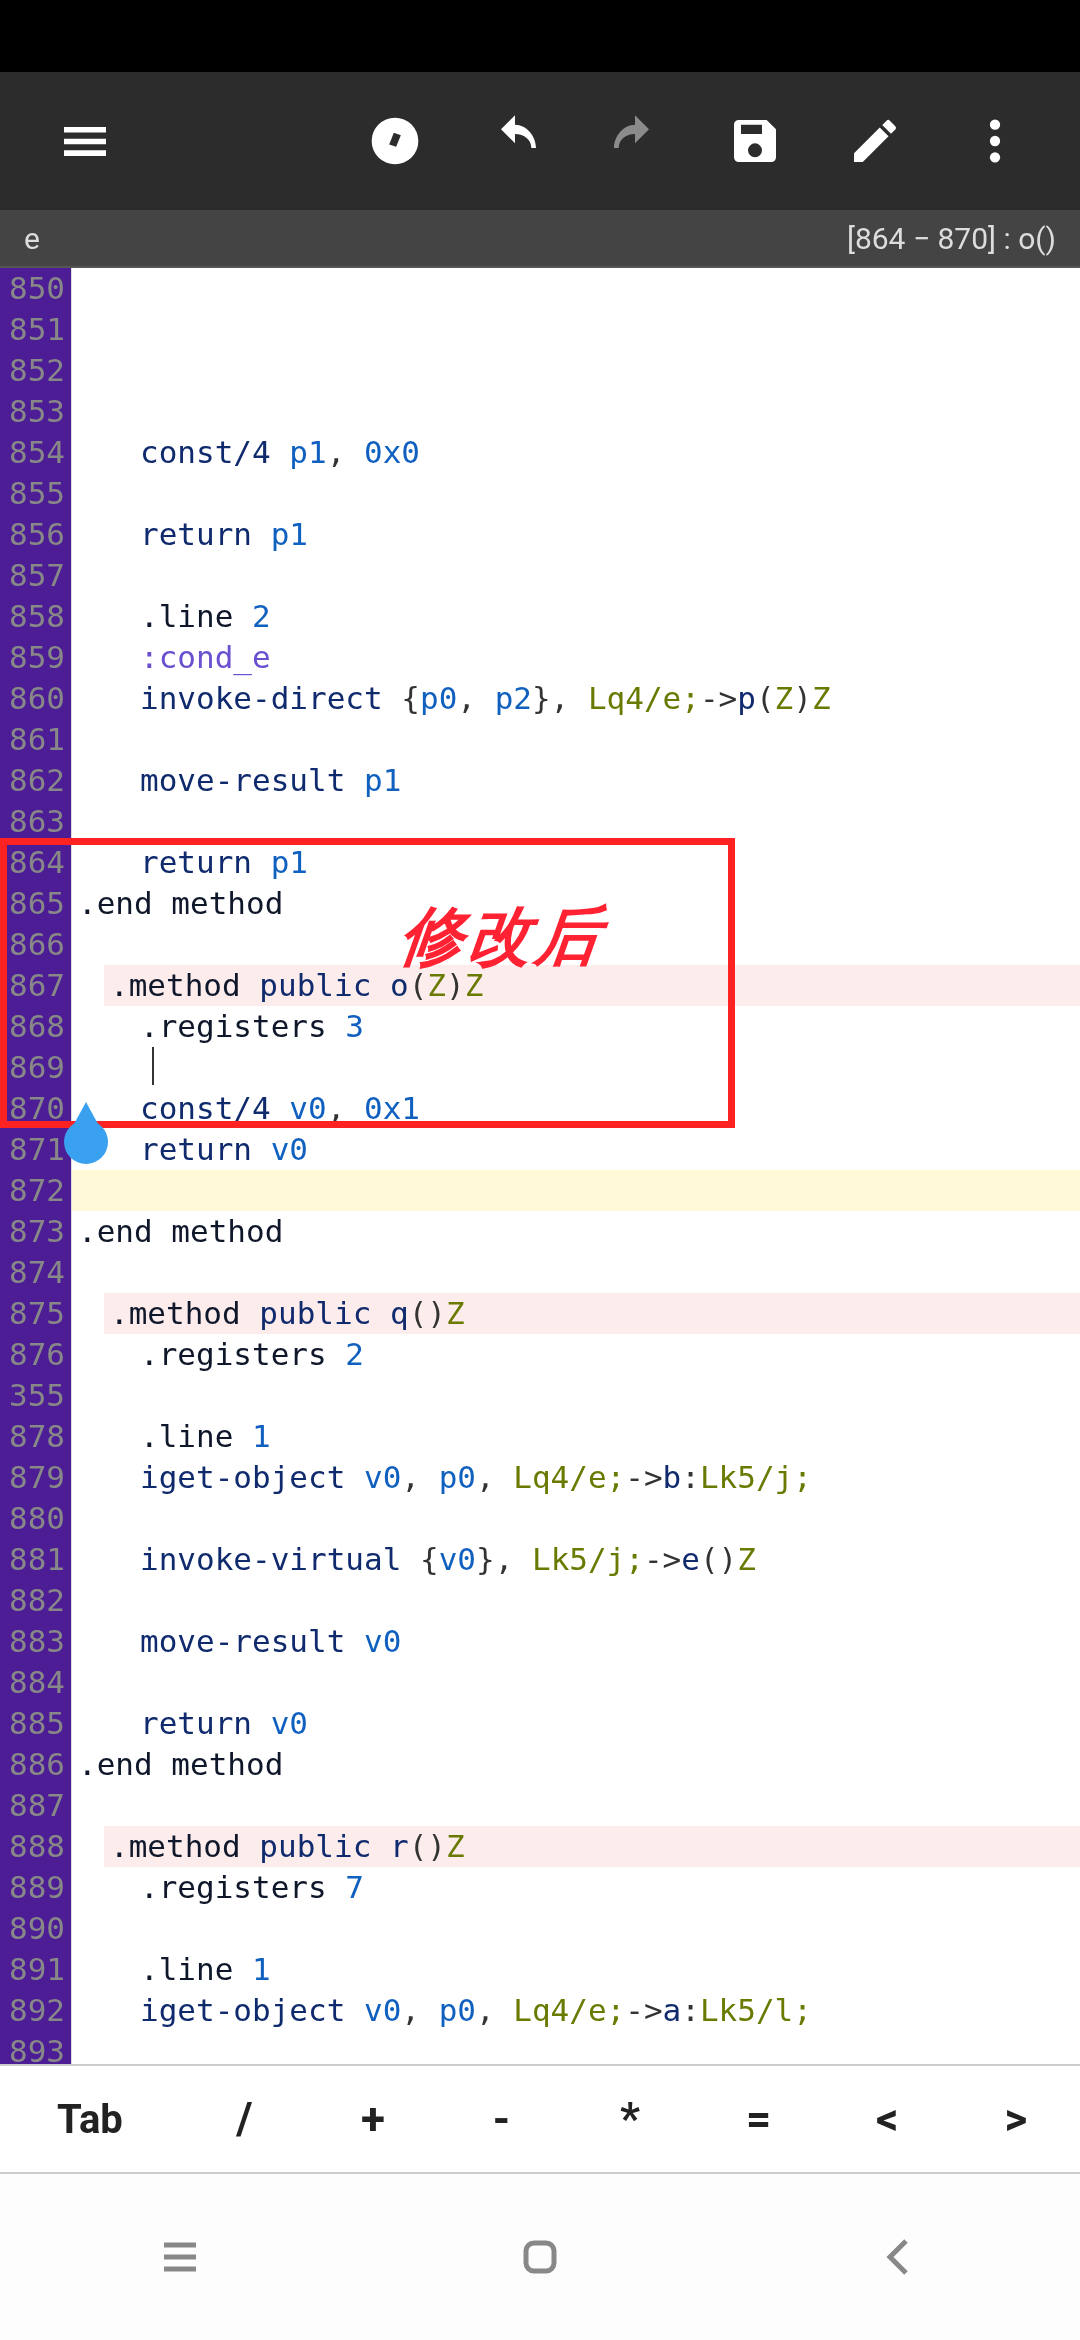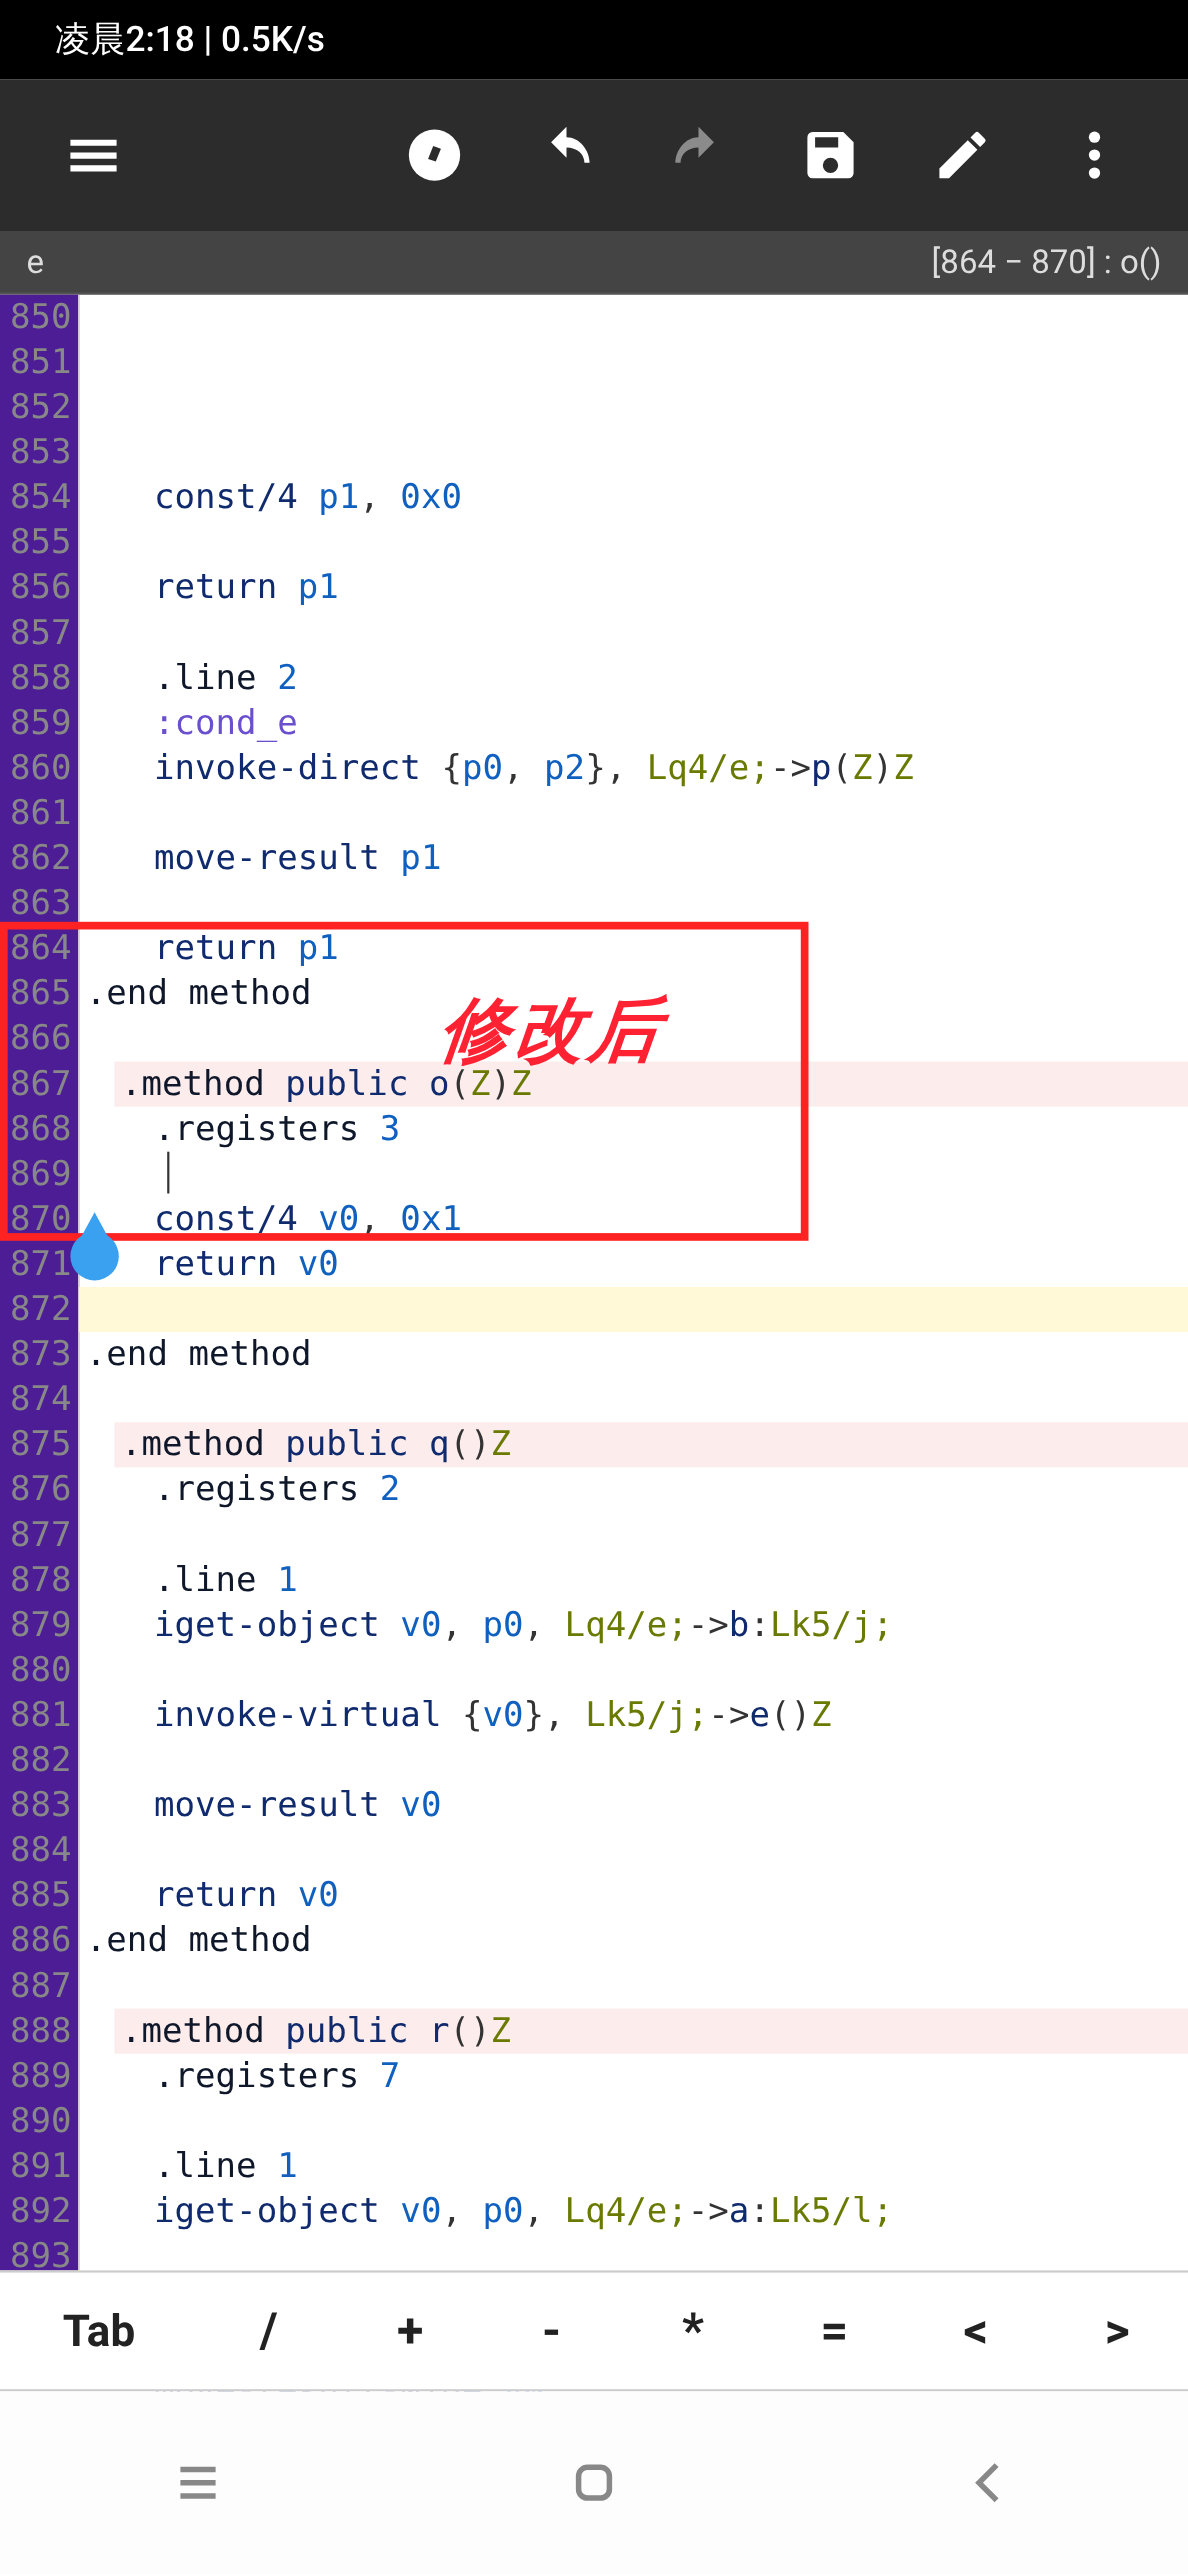--- a/index.html
+++ b/index.html
@@ -182,25 +182,20 @@
     justify-content: space-around;
     color: #888;
   }
   .nav-bar .nbtn { width: 60px; height: 60px; display: flex; align-items: center; justify-content: center; }
   .nav-bar svg { width: 48px; height: 48px; stroke: #888; fill: none; stroke-width: 2.5; }
 </style>
 </head>
 <body>
 
 <div class="status-bar">
-  <div>
-    <span>凌晨2:18</span>
-    <span> | </span>
-    <span>0.5K/s</span>
-  </div>
 </div>
 
 <div class="toolbar">
   <div class="tb-btn">
     <svg viewBox="0 0 24 24">
         <path d="M3 6h18v2.4H3zM3 11h18v2.4H3zM3 16h18v2.4H3z"></path>
       </svg>
   </div>
   <div class="spacer"></div>
   <div class="tb-btn">
@@ -265,21 +260,21 @@
       <div class="ln">867</div>
       <div class="ln">868</div>
       <div class="ln">869</div>
       <div class="ln">870</div>
       <div class="ln">871</div>
       <div class="ln">872</div>
       <div class="ln">873</div>
       <div class="ln">874</div>
       <div class="ln">875</div>
       <div class="ln">876</div>
-      <div class="ln">877</div>
+      <div class="ln">355</div>
       <div class="ln">878</div>
       <div class="ln">879</div>
       <div class="ln">880</div>
       <div class="ln">881</div>
       <div class="ln">882</div>
       <div class="ln">883</div>
       <div class="ln">884</div>
       <div class="ln">885</div>
       <div class="ln">886</div>
       <div class="ln">887</div>

